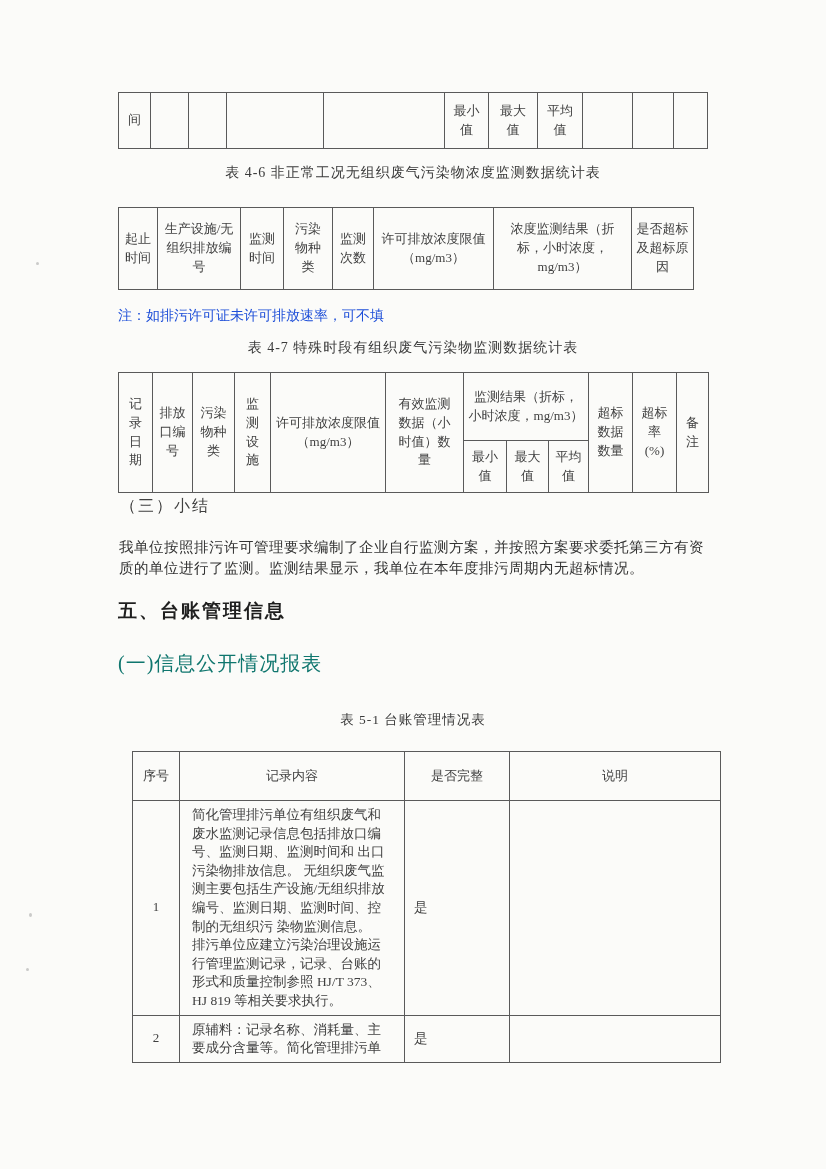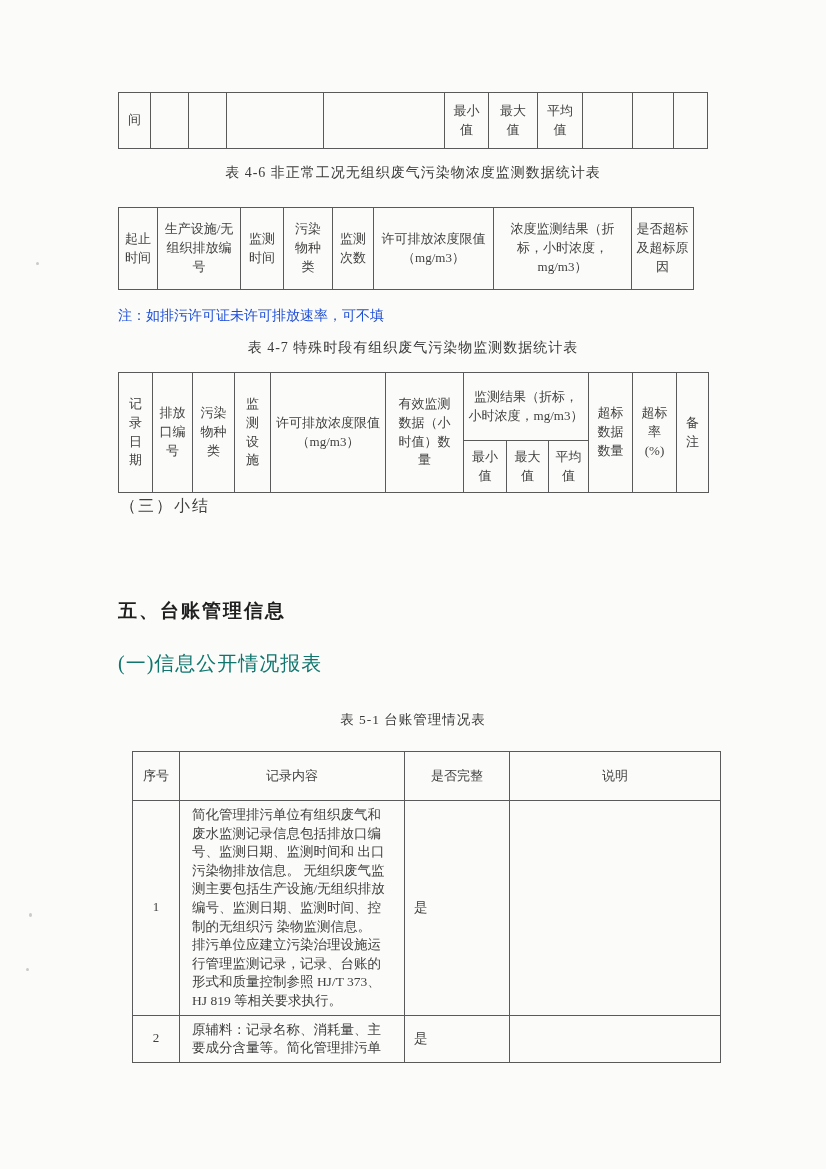--- a/index.html
+++ b/index.html
@@ -183,20 +183,22 @@
     </tr>
     <tr class="sub">
       <th style="padding:0 5px">最小值</th>
       <th style="padding:0 5px">最大值</th>
       <th style="padding:0 5px">平均值</th>
     </tr>
   </tbody>
     </table>
 
   <div class="summary-h">（三）小结</div>
+  <div class="summary-p pre">我单位按照排污许可管理要求编制了企业自行监测方案，并按照方案要求委托第三方有资
+质的单位进行了监测。监测结果显示，我单位在本年度排污周期内无超标情况。</div>
 
   <div class="sec5-h">五、台账管理信息</div>
   <div class="sec5-sub">(一)信息公开情况报表</div>
 
   <div class="tbl-title t51-title">表 5-1 台账管理情况表</div>
 
   <table class="t51">
     <colgroup>
       <col style="width:47px">
         <col style="width:225px">

